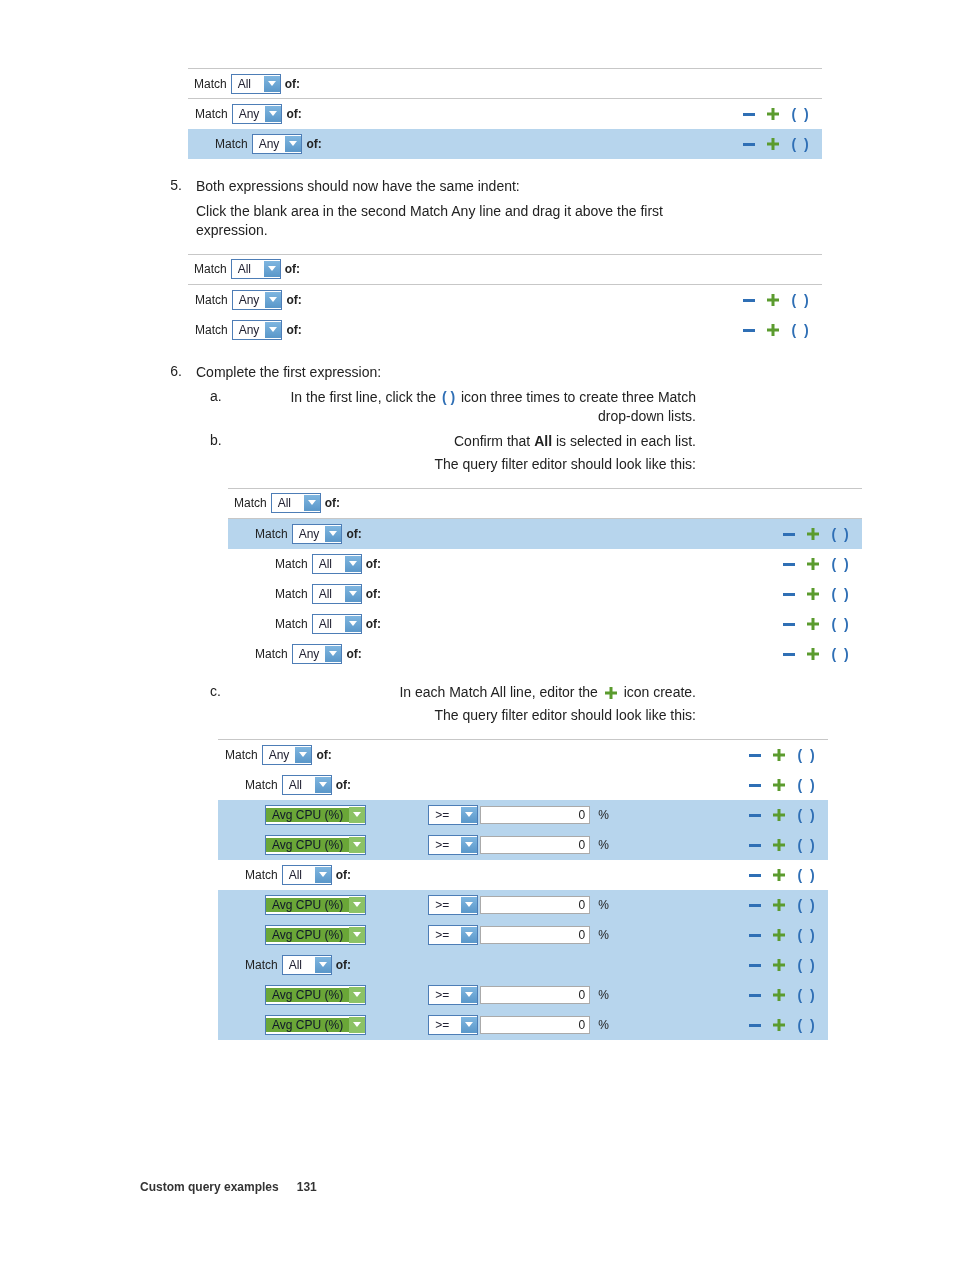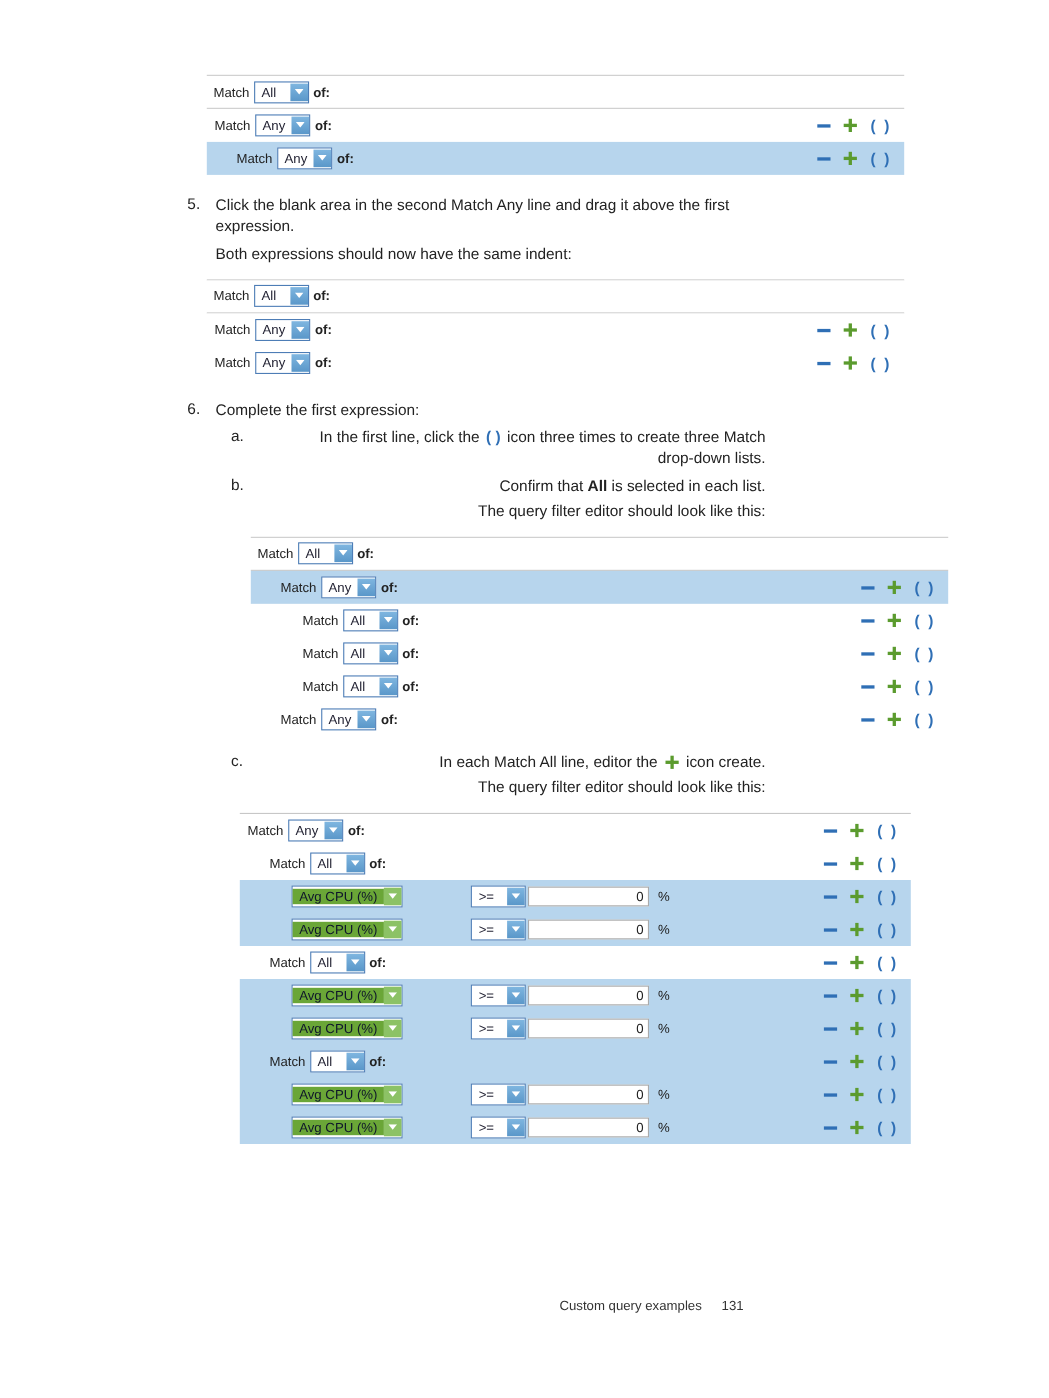--- a/index.html
+++ b/index.html
@@ -121,25 +121,25 @@
     display:inline-flex;align-items:center;justify-content:flex-end;
   }
   .unit { margin-left:8px; font-size:12px;}
   .inline-icon {
     display:inline-flex;
     vertical-align:middle;
     margin:0 2px;
   }
   .footer {
     display:flex;
-    justify-content:flex-end;
     font-size:12px;
     color:#333;
     margin-top:140px;
     padding-right:20px;
+    font-weight:bold;
   }
   .footer .t { margin-right:18px;}
   .leftpad0 { padding-left:0;}
 </style>
 </head>
 <body>
 
 <div class="page">
 
   <div class="editor leftpad0">
@@ -208,22 +208,22 @@
             </svg>
           </span>
         <span class="act paren">( )</span>
       </span>
     </div>
   </div>
 
   <div class="step">
     <div class="step-num">5.</div>
     <div class="step-body">
+      <p>Both expressions should now have the same indent:</p>
       <p>Click the blank area in the second Match Any line and drag it above the first expression.</p>
-      <p>Both expressions should now have the same indent:</p>
     </div>
   </div>
 
   <div class="editor">
     <div class="row header">
       <span class="lab-match">Match</span>
       <span class="dd">
         <span class="val">All</span>
         <span class="btn">
             <svg width="8" height="6">

